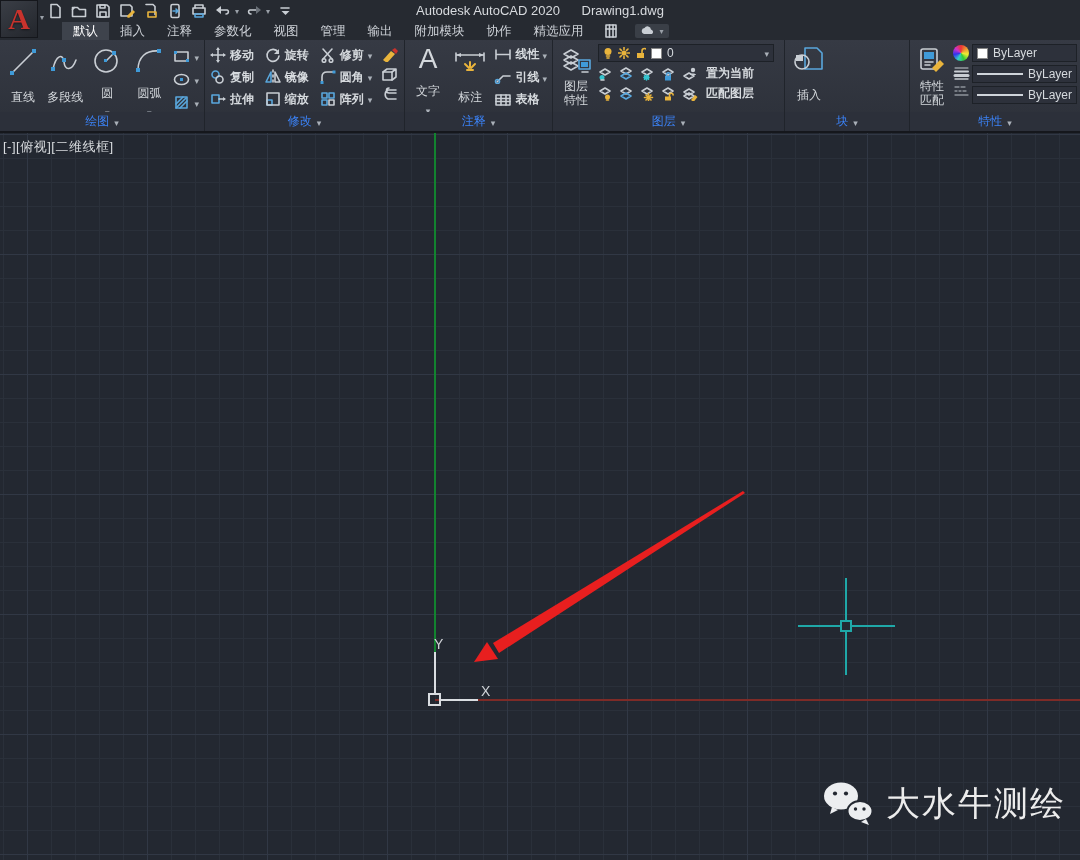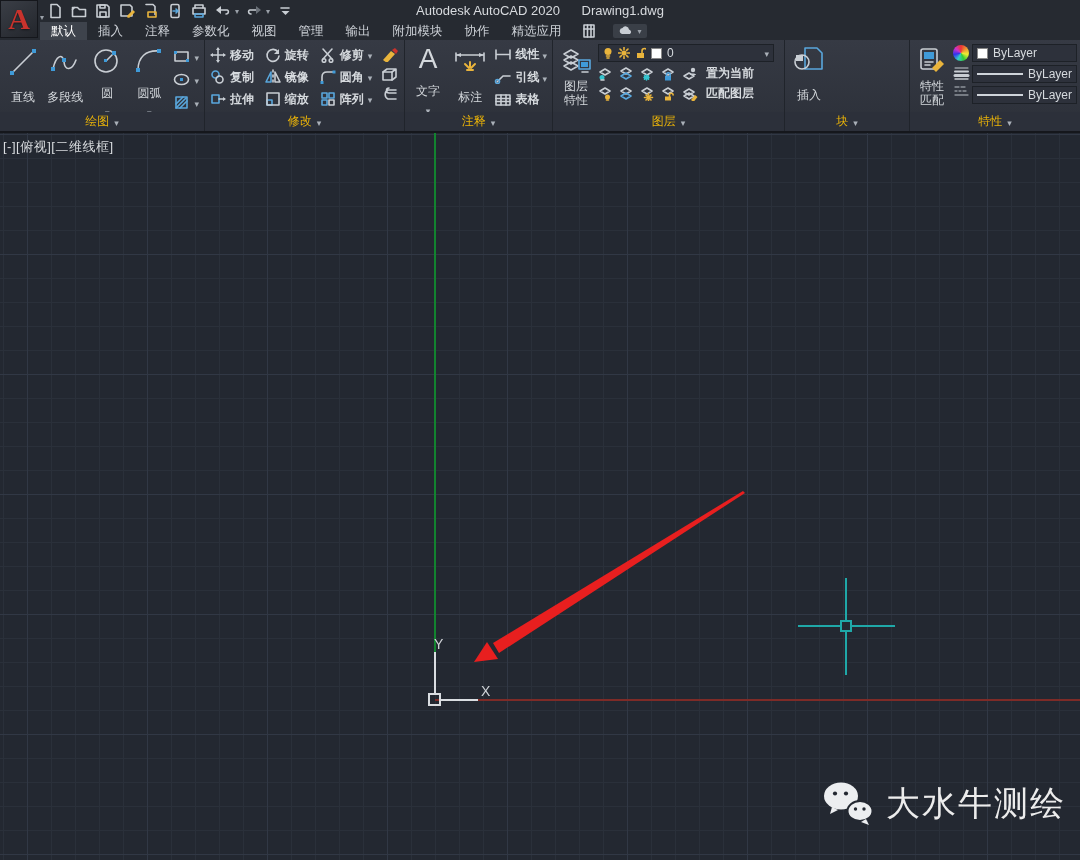--- a/index.html
+++ b/index.html
@@ -23,34 +23,34 @@
     font-size:30px;font-weight:bold;color:#c8332d;line-height:1;
     text-shadow:0 1px 2px #00000088;
   }
   .appcaret{position:absolute;left:40px;top:13px;color:#9aa0a8;font-size:8px;z-index:8;}
   .qa{position:absolute;left:46px;top:2px;height:18px;display:flex;align-items:center;gap:6px;z-index:7;}
   .qabtn{width:18px;height:18px;display:flex;align-items:center;justify-content:center;cursor:pointer;border-radius:2px;}
   .qacaret{color:#9aa0a8;font-size:8px;margin-left:-3px;cursor:pointer;}
   .title{position:absolute;left:0;right:0;top:3px;text-align:center;font-size:13px;color:#d7dade;z-index:6;pointer-events:none;}
   .title b{font-weight:normal;margin-left:18px;}
   
-  .tabs{display:flex;margin-left:40px;}
+  .tabs{display:flex;margin-left:62px;}
   .tab{padding:0 11px;line-height:18px;font-size:12.5px;color:#ced2d8;cursor:pointer;white-space:nowrap;}
   .tab.active{background:#3e434c;color:#ffffff;}
   .tabicon{width:16px;height:16px;margin-left:8px;align-self:center;cursor:pointer;}
   .cloudbtn{margin-left:16px;align-self:center;height:14px;padding:0 5px;background:#3a3f47;border-radius:2px;
     display:flex;align-items:center;gap:4px;cursor:pointer;}
   .cloudbtn .cc{color:#9aa0a8;font-size:8px;}
   
   .ribbon{position:absolute;left:0;top:40px;right:0;height:93px;display:flex;z-index:5;
     background:linear-gradient(#363a44,#2c3039);border-bottom:2px solid #15171c;box-sizing:border-box;}
   .panel{position:relative;box-sizing:border-box;border-right:1px solid #20242b;display:flex;flex-direction:column;}
   .panel-content{flex:1;display:flex;padding:2px 3px 0 3px;gap:2px;min-height:0;}
   .panel-label{height:19px;background:#2c303a;display:flex;align-items:center;justify-content:center;
-    gap:5px;font-size:12px;color:#eab308;cursor:pointer;}
+    gap:5px;font-size:12px;color:#3b82f6;cursor:pointer;}
   .caret::after{content:"▾";font-size:9px;color:#aab0b8;}
   .bigbtn{width:44px;display:flex;flex-direction:column;align-items:center;cursor:pointer;padding-top:3px;border-radius:2px;}
   .bigbtn .blabel{font-size:12px;color:#d6dade;margin-top:10px;white-space:nowrap;}
   .bigbtn .ico32{height:34px;display:flex;align-items:center;justify-content:center;}
   .minicol{display:flex;flex-direction:column;justify-content:flex-start;gap:3px;padding-top:4px;}
   .minibtn{display:flex;align-items:center;gap:3px;cursor:pointer;padding:1px 2px;border-radius:2px;}
   .mgrid{display:grid;grid-template-columns:auto auto auto;grid-auto-rows:22px;column-gap:4px;padding-top:2px;}
   .srow{display:flex;align-items:center;gap:4px;cursor:pointer;font-size:12px;color:#d6dade;padding:0 2px;border-radius:2px;white-space:nowrap;font-weight:bold;}
   .two-line{font-size:12px;color:#d6dade;text-align:center;line-height:1.15;margin-top:1px;}
   .drop{display:flex;align-items:center;background:#2d313b;border:1px solid #1d2127;height:18px;

